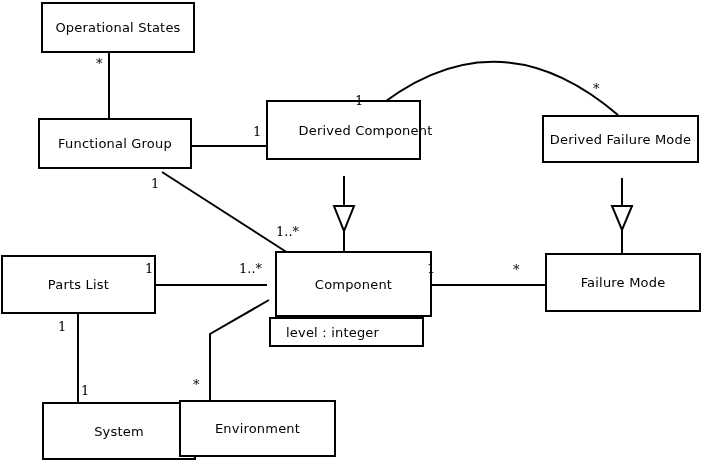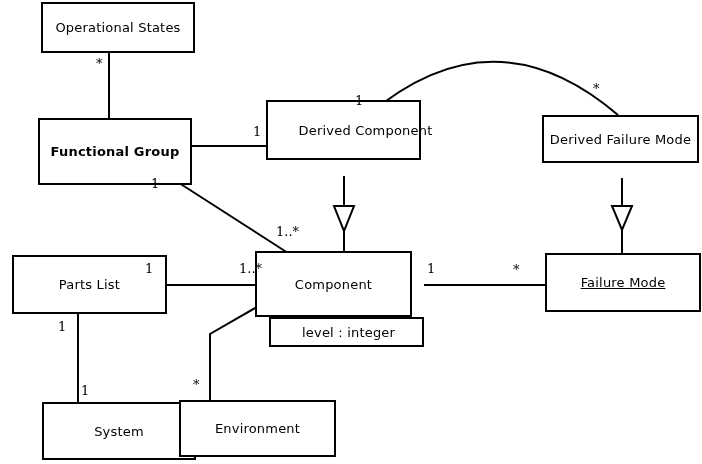--- a/index.html
+++ b/index.html
@@ -29,28 +29,28 @@
     color: #000000;
     display: flex;
     align-items: center;
     justify-content: center;
     font-size: 13px;
     letter-spacing: 0.2px;
     z-index: 1;
     white-space: nowrap;
   }
   #box-operational-states  { left: 41px;  top: 2px;   width: 154px; height: 51px; }
-  #box-functional-group    { left: 38px;  top: 118px; width: 154px; height: 67px; font-weight: bold; }
+  #box-functional-group    { left: 38px;  top: 118px; width: 154px; height: 51px; }
   #box-derived-component   { left: 266px; top: 100px; width: 155px; height: 60px; padding-left: 44px; }
   #box-derived-failure-mode{ left: 542px; top: 115px; width: 157px; height: 48px; }
-  #box-parts-list          { left: 12px;   top: 255px; width: 155px; height: 59px; }
-  #box-component-name      { left: 255px; top: 251px; width: 157px; height: 66px; }
+  #box-parts-list          { left: 1px;   top: 255px; width: 155px; height: 59px; }
+  #box-component-name      { left: 275px; top: 251px; width: 157px; height: 66px; }
   #box-component-attr      { left: 269px; top: 317px; width: 155px; height: 30px;
-                             justify-content: flex-start; padding-left: 31px; }
-  #box-failure-mode        { left: 545px; top: 253px; width: 156px; height: 59px; text-decoration: underline; }
+                             justify-content: flex-start; padding-left: 15px; }
+  #box-failure-mode        { left: 545px; top: 253px; width: 156px; height: 59px; }
   #box-system              { left: 0px;   top: 402px; width: 154px; height: 58px; margin-left: 42px; }
   #box-environment         { left: 179px; top: 400px; width: 157px; height: 57px; }
 
   .mult {
     position: absolute;
     font-family: "DejaVu Serif", serif;
     font-size: 13px;
     color: #000000;
     z-index: 2;
     line-height: 1;

